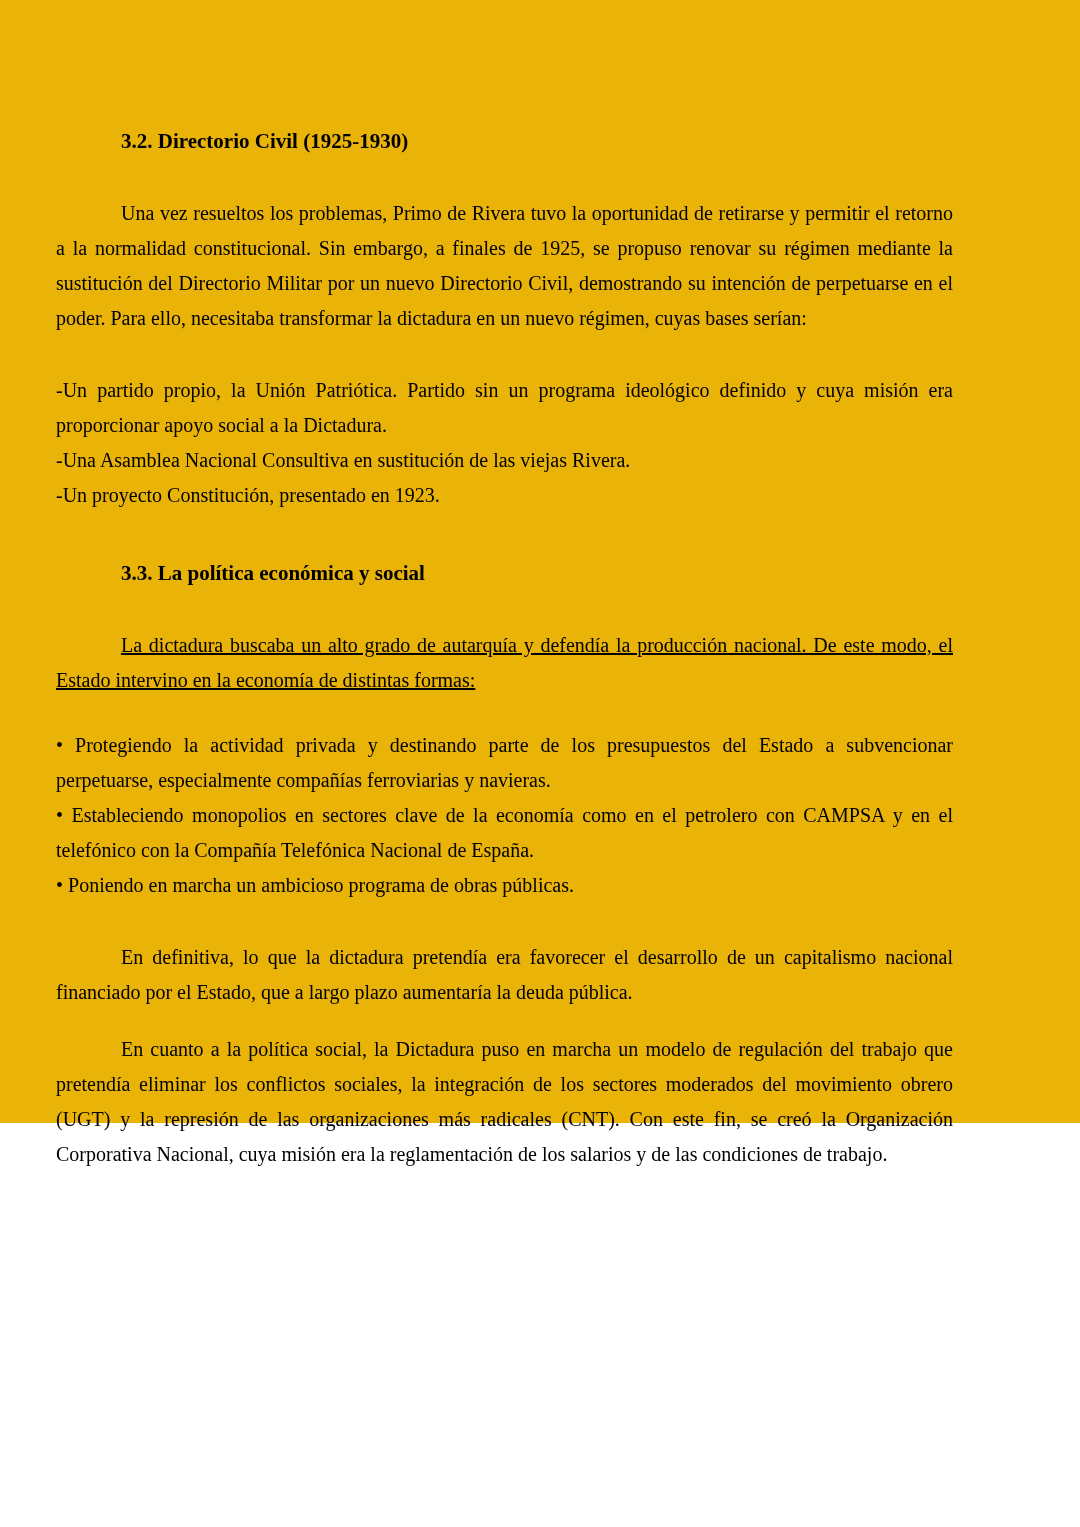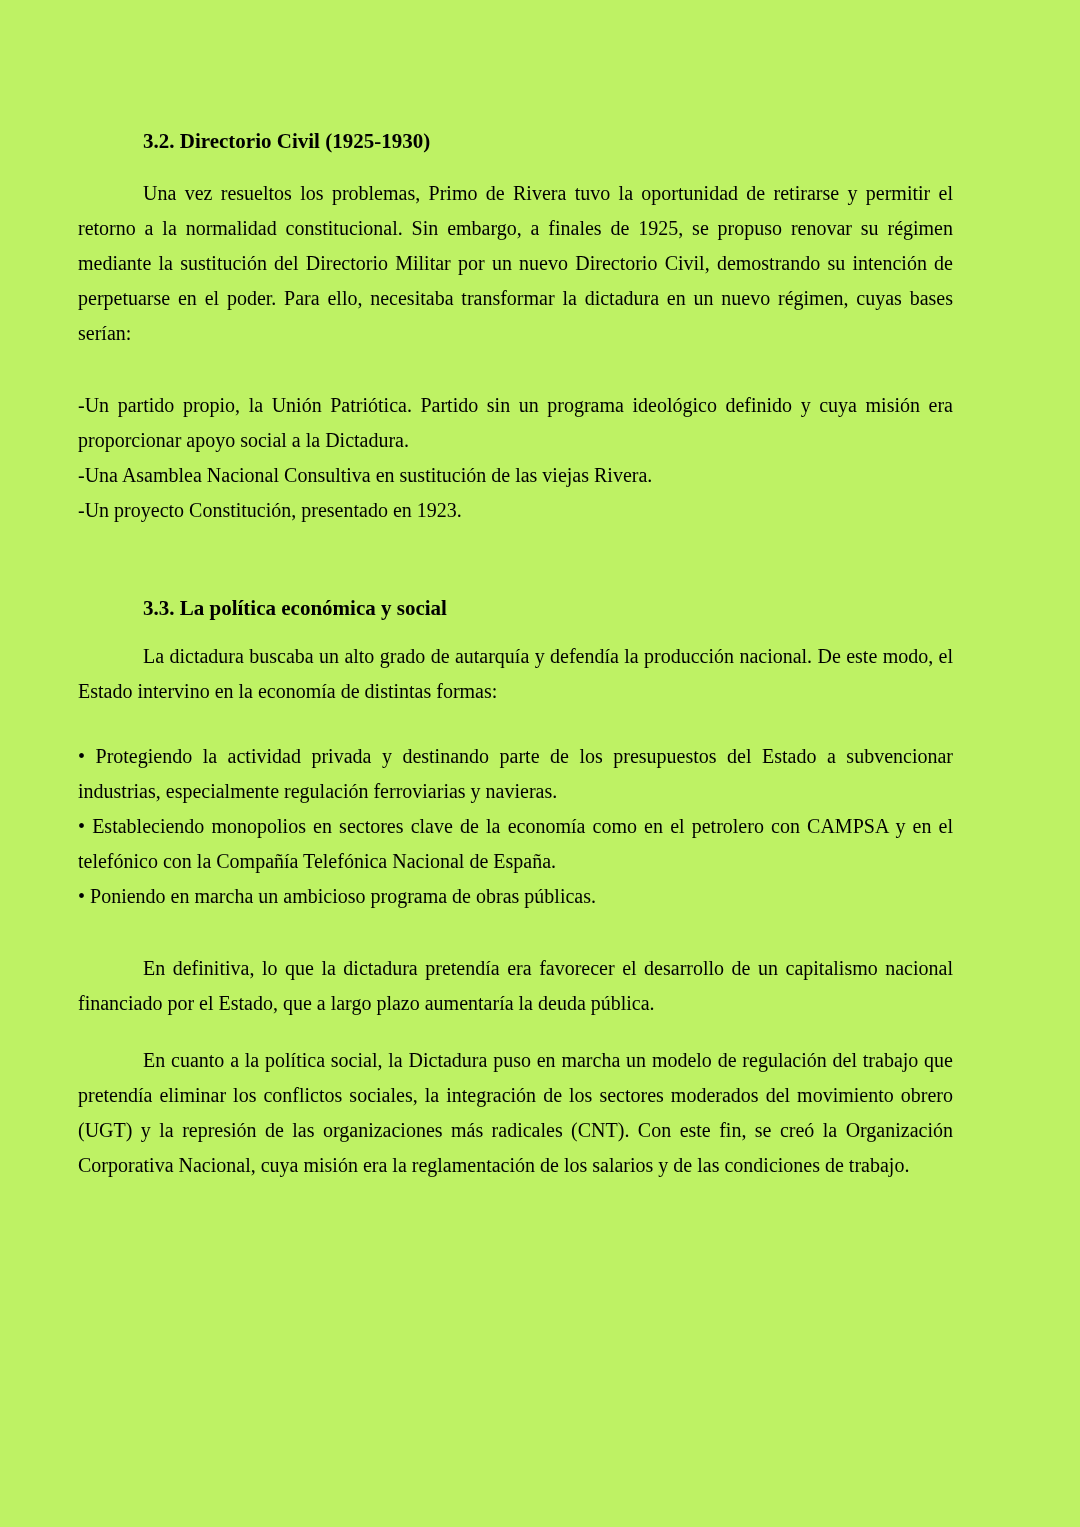--- a/index.html
+++ b/index.html
@@ -10,45 +10,45 @@
   body {
     width: 1080px;
     height: 1527px;
     font-family: "Liberation Serif", serif;
     color: #000000;
     overflow: hidden;
   }
   .page {
     box-sizing: border-box;
     width: 1080px;
-    height: 1527px;
-    padding: 126px 127px 0 78px;
-    background: #bef264;
+    height: 1123px;
+    padding: 126px 127px 0 56px;
+    background: #eab308;
   }
   .heading {
     font-size: 21px;
     line-height: 30px;
     font-weight: bold;
     margin: 0 0 0 65px;
     text-align: left;
   }
   .para {
     font-size: 20px;
     line-height: 35px;
     text-align: justify;
     margin: 0;
   }
   .first-indent {
     text-indent: 65px;
   }
   
-  .m-after-h32   { margin-top: 20px; }
+  .m-after-h32   { margin-top: 40px; }
   .m-before-list { margin-top: 37px; }
-  .m-before-h33  { margin-top: 65px; }
-  .m-after-h33   { margin-top: 16px; }
+  .m-before-h33  { margin-top: 45px; }
+  .m-after-h33   { margin-top: 40px; text-decoration: underline; }
   .m-before-bul  { margin-top: 30px; }
   .m-before-def  { margin-top: 37px; }
   .m-before-soc  { margin-top: 22px; }
 </style>
 </head>
 <body>
 
 <div class="page">
 
   <h2 class="heading">3.2. Directorio Civil (1925-1930)</h2>
@@ -59,21 +59,21 @@
     <p class="para m-before-list">-Un partido propio, la Unión Patriótica. Partido sin un programa ideológico definido y cuya misión era proporcionar apoyo social a la Dictadura.</p>
     <p class="para">-Una Asamblea Nacional Consultiva en sustitución de las viejas Rivera.</p>
     <p class="para">-Un proyecto Constitución, presentado en 1923.</p>
   </div>
 
   <h2 class="heading m-before-h33">3.3. La política económica y social</h2>
 
   <p class="para first-indent m-after-h33">La dictadura buscaba un alto grado de autarquía y defendía la producción nacional. De este modo, el Estado intervino en la economía de distintas formas:</p>
 
   <div>
-    <p class="para m-before-bul">• Protegiendo la actividad privada y destinando parte de los presupuestos del Estado a subvencionar industrias, especialmente regulación ferroviarias y navieras.</p>
+    <p class="para m-before-bul">• Protegiendo la actividad privada y destinando parte de los presupuestos del Estado a subvencionar perpetuarse, especialmente compañías ferroviarias y navieras.</p>
     <p class="para">• Estableciendo monopolios en sectores clave de la economía como en el petrolero con CAMPSA y en el telefónico con la Compañía Telefónica Nacional de España.</p>
     <p class="para">• Poniendo en marcha un ambicioso programa de obras públicas.</p>
   </div>
 
   <p class="para first-indent m-before-def">En definitiva, lo que la dictadura pretendía era favorecer el desarrollo de un capitalismo nacional financiado por el Estado, que a largo plazo aumentaría la deuda pública.</p>
 
   <p class="para first-indent m-before-soc">En cuanto a la política social, la Dictadura puso en marcha un modelo de regulación del trabajo que pretendía eliminar los conflictos sociales, la integración de los sectores moderados del movimiento obrero (UGT) y la represión de las organizaciones más radicales (CNT). Con este fin, se creó la Organización Corporativa Nacional, cuya misión era la reglamentación de los salarios y de las condiciones de trabajo.</p>
 
 </div>
 

